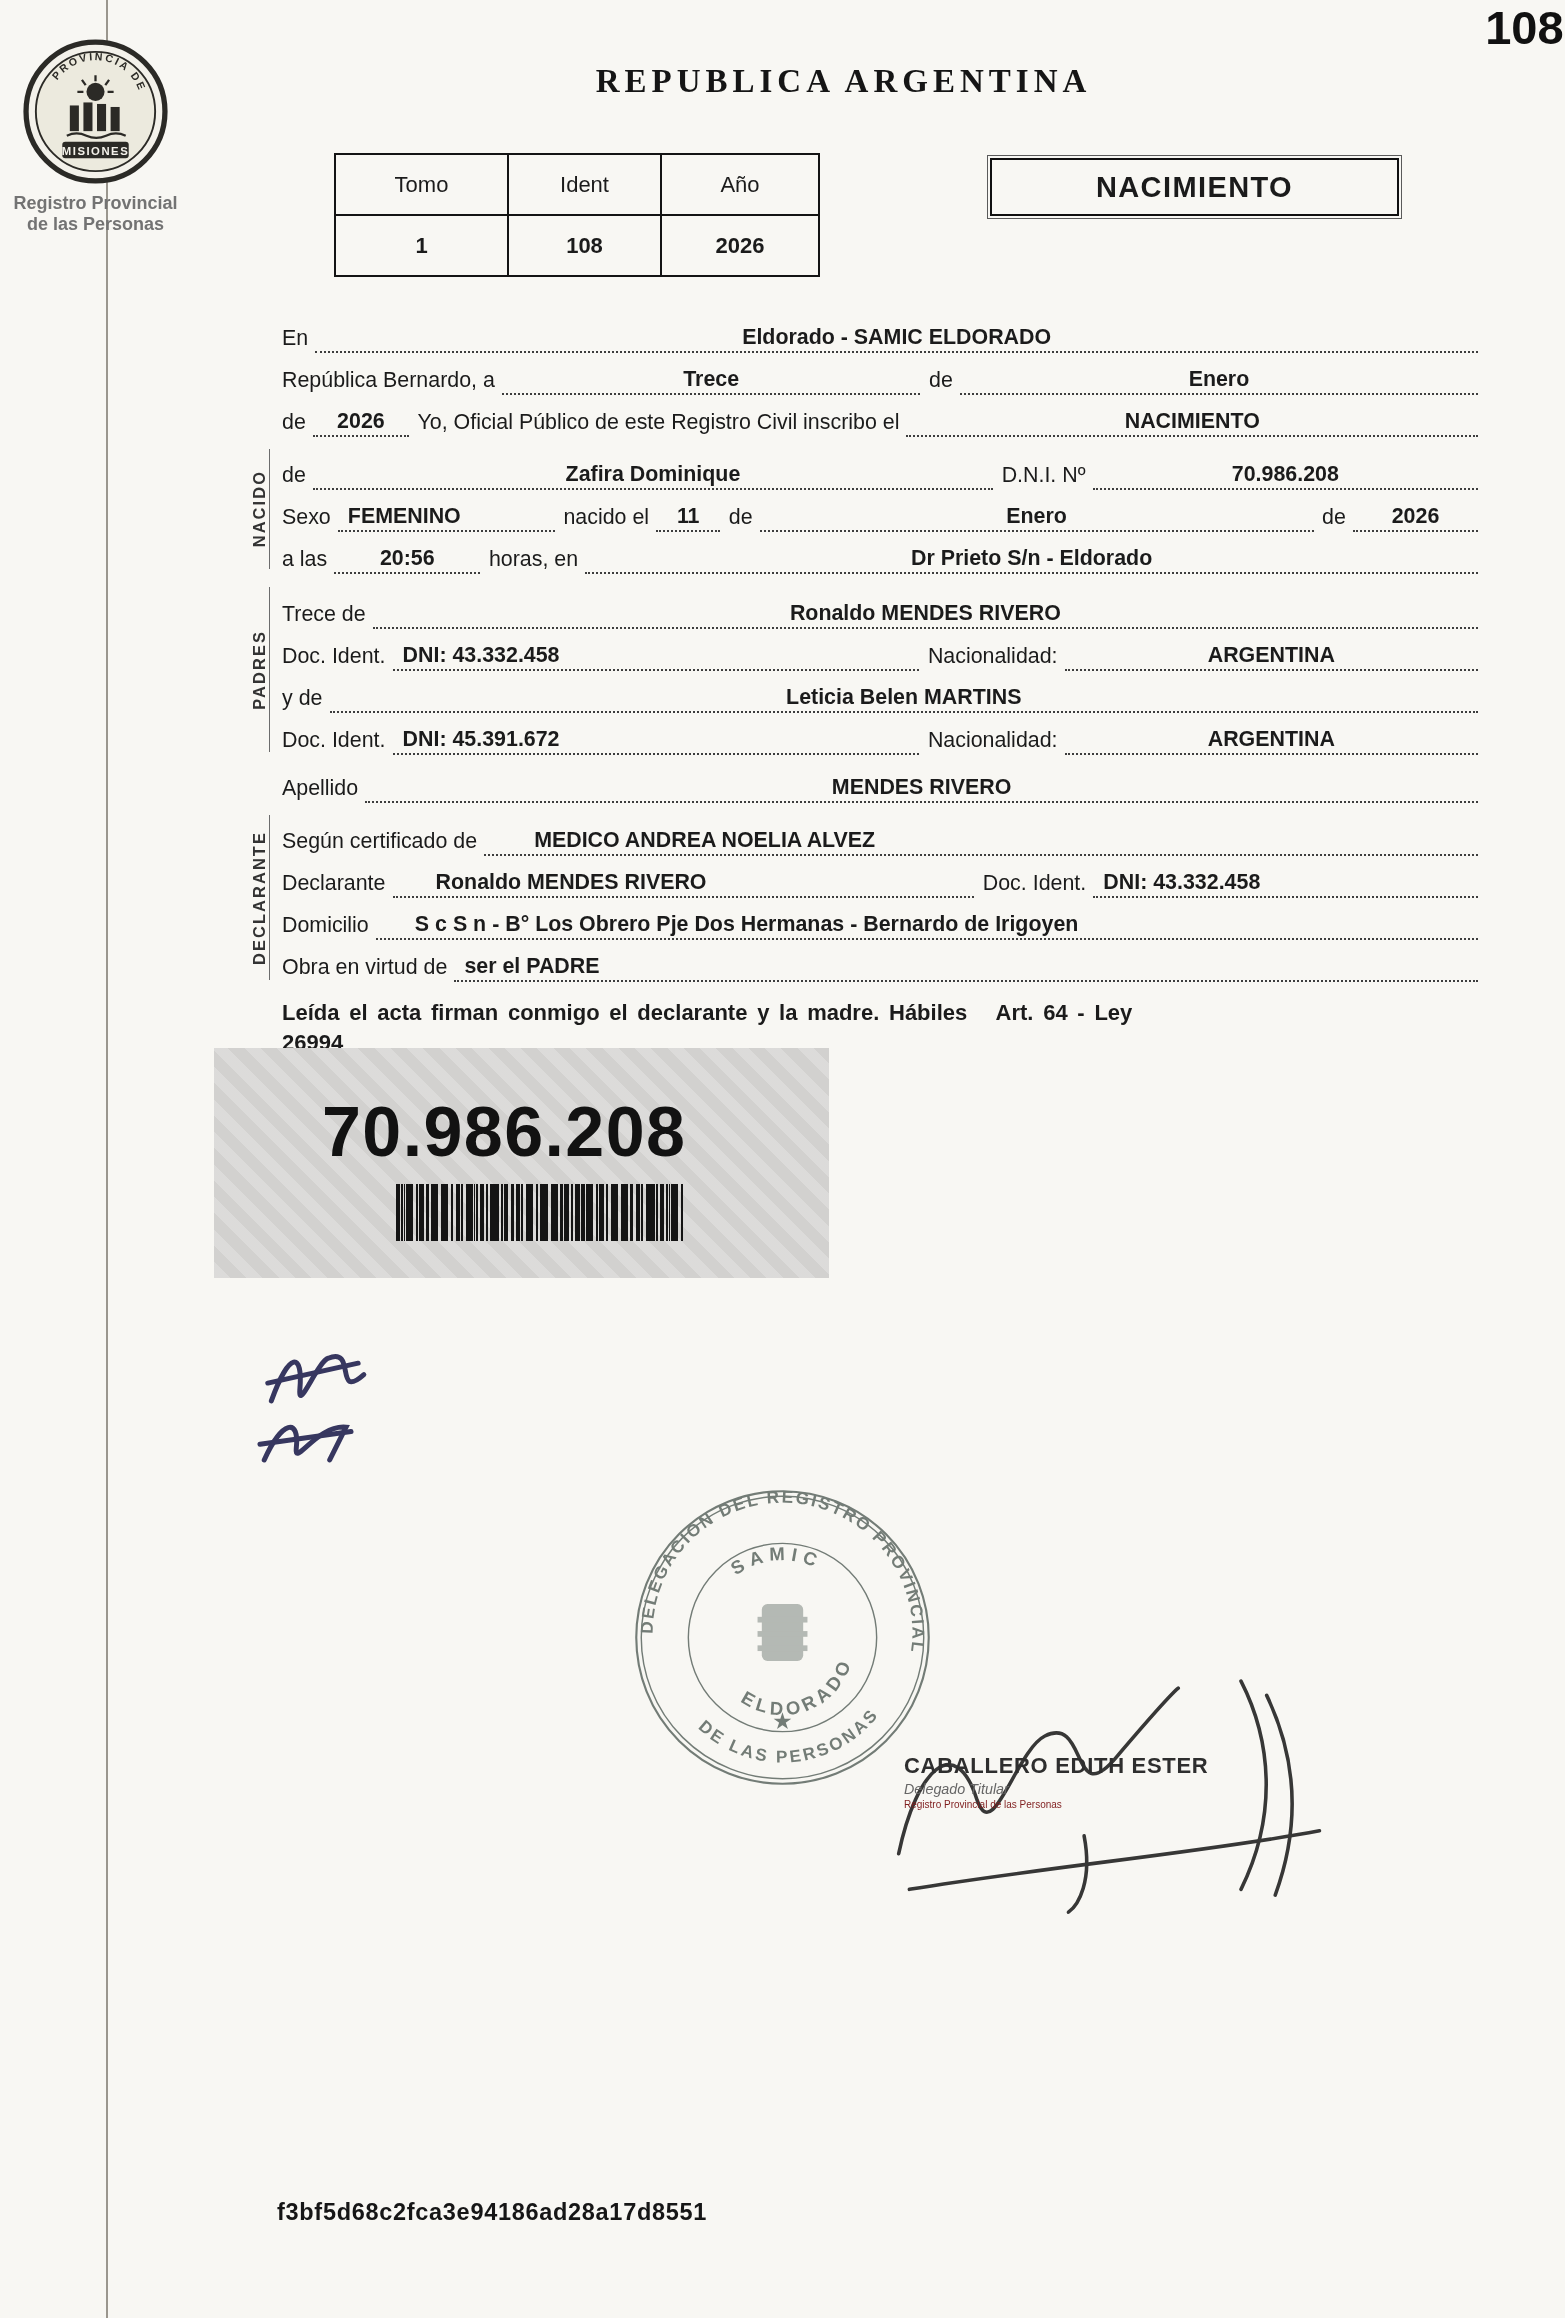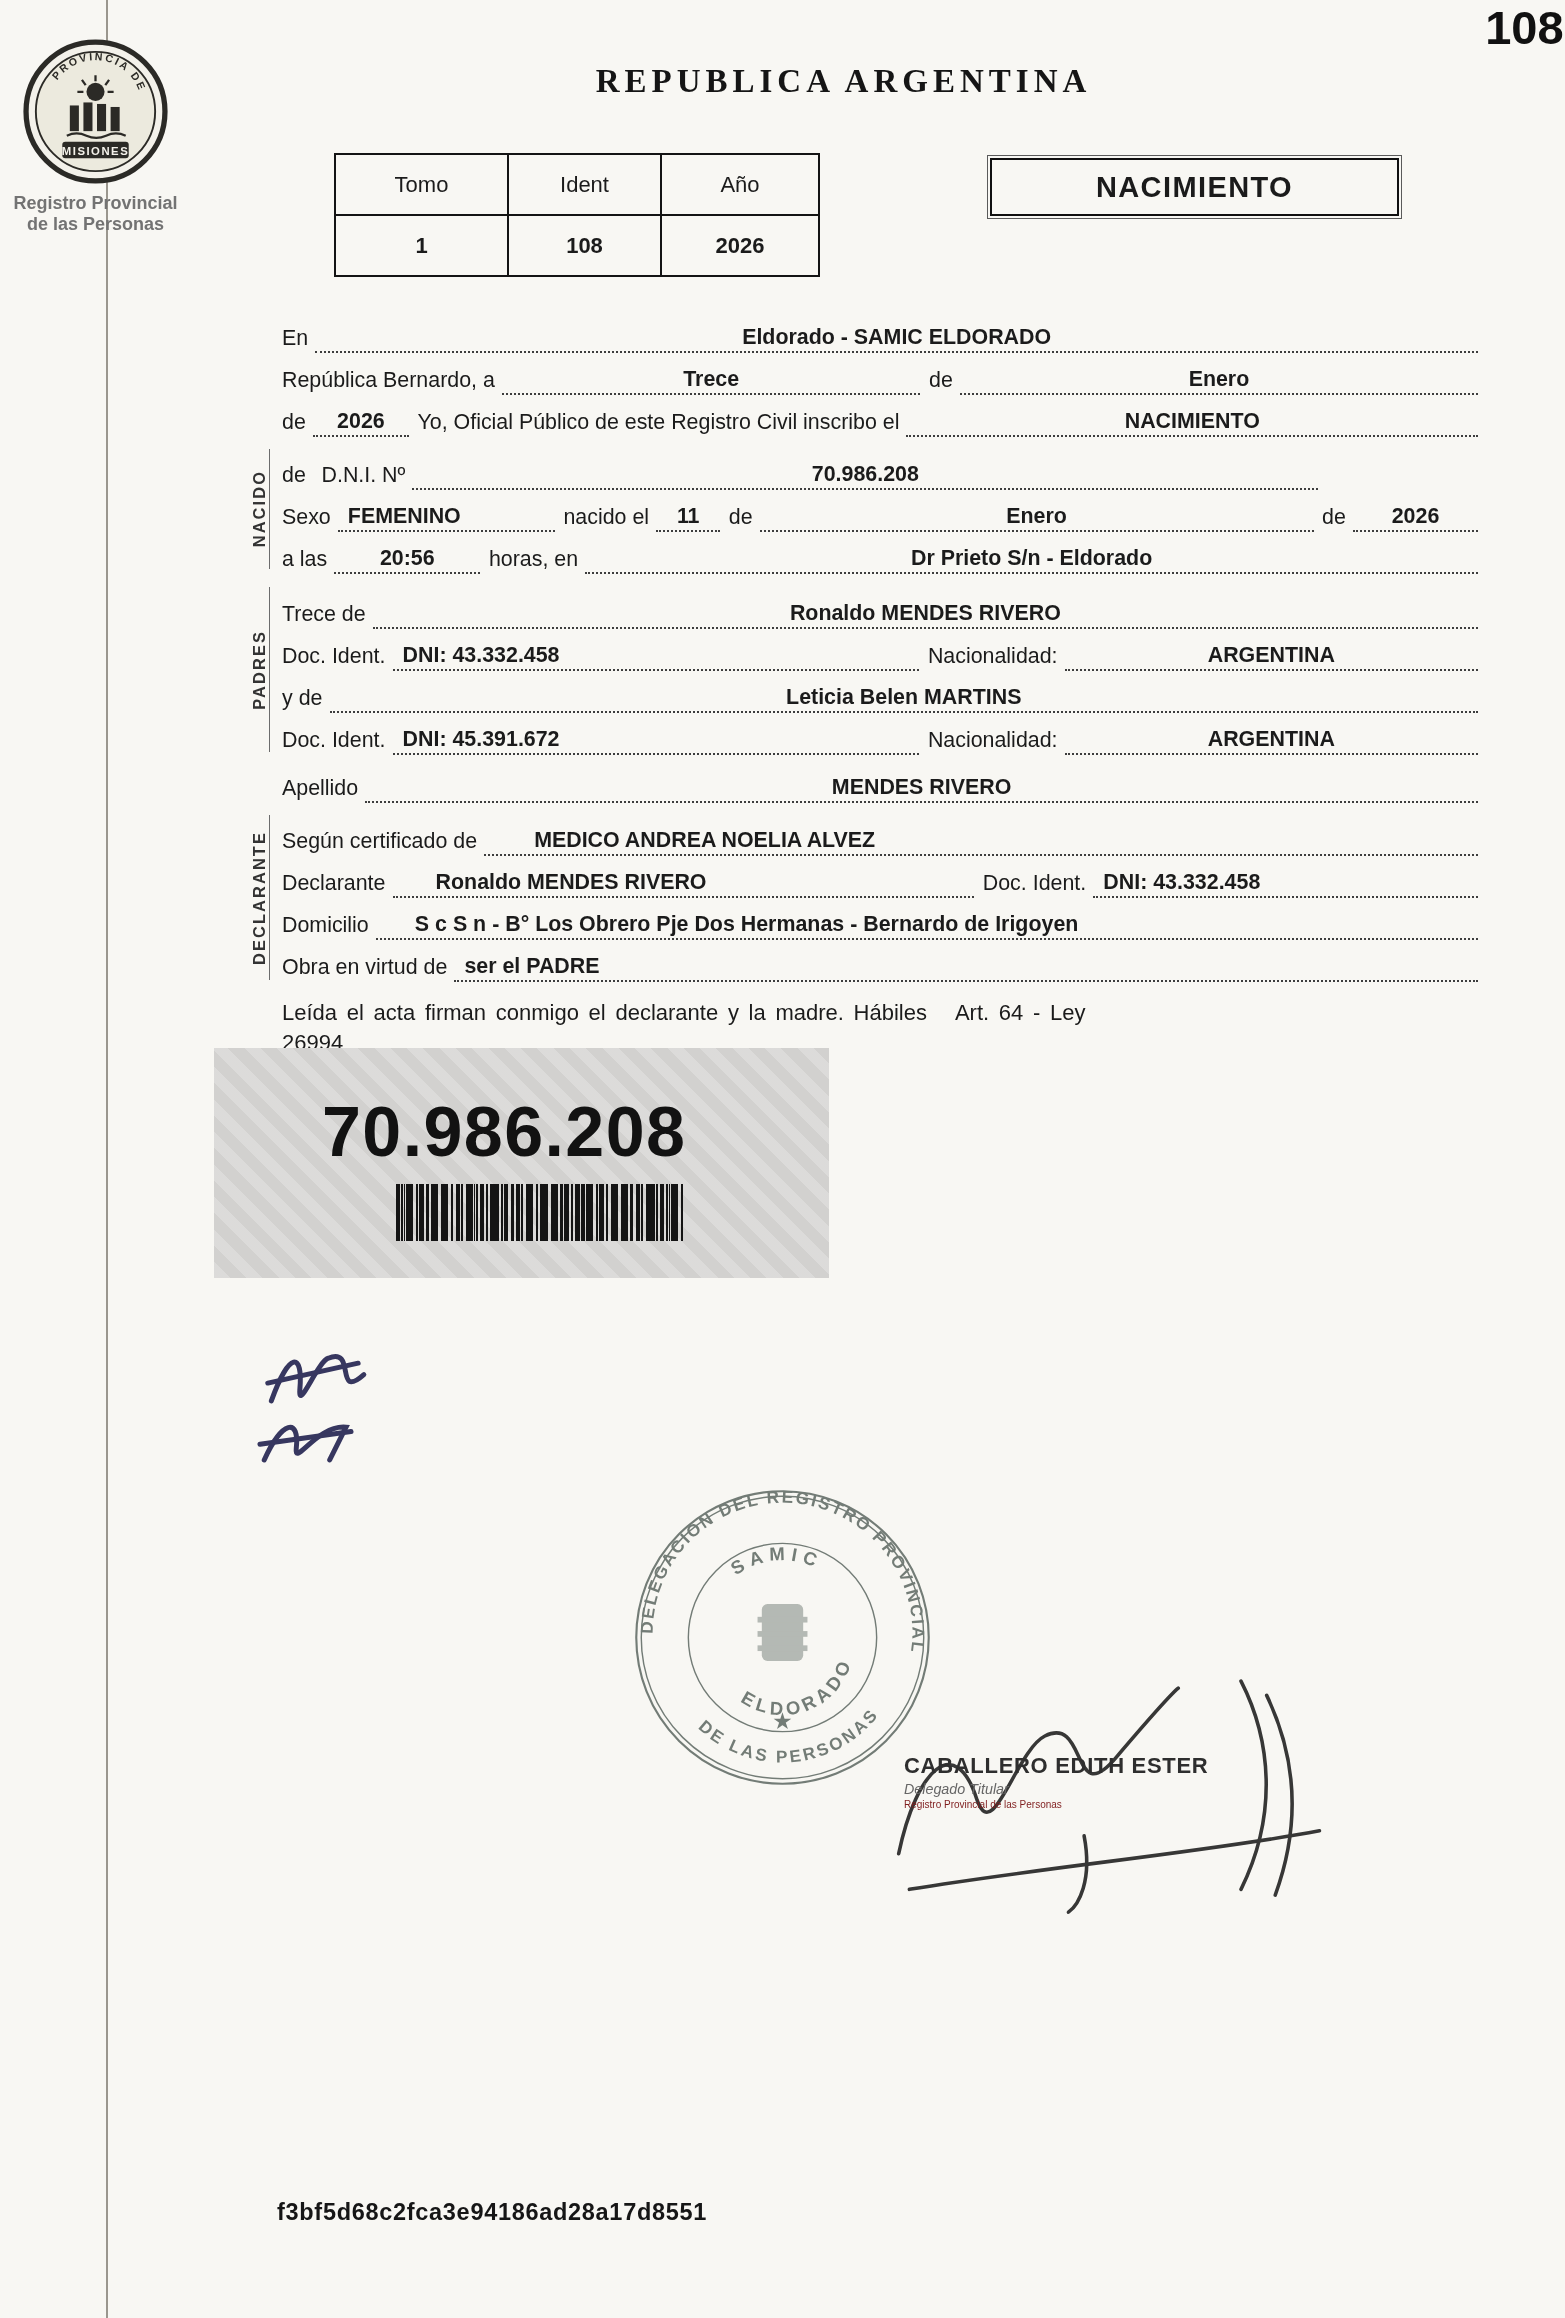--- a/index.html
+++ b/index.html
@@ -39,21 +39,21 @@
   .fl{display:flex;align-items:flex-end;height:42px;font-size:21.4px;white-space:nowrap;}
   .lbl{padding:0 7.1px 2.1px 0;}
   .lbl.mid{padding:0 7.1px 2.1px 8.6px;}
   .dots{
     border-bottom:2.1px dotted #3d3d3d;text-align:center;font-weight:700;
     padding-bottom:1.4px;min-width:28.5px;overflow:visible;
   }
   .dots.l{text-align:left;padding-left:10px;}
   .f1{flex:1}
   .mt1{margin-top:11.4px}.mt2{margin-top:13px}.mt3{margin-top:5.7px}
-  .note{font-size:22px;font-weight:400;word-spacing:3.6px;margin-top:15.7px;line-height:30px;}
+  .note{font-size:22px;font-weight:700;word-spacing:3.6px;margin-top:15.7px;line-height:30px;}
   
   .side{
     position:absolute;left:230px;width:39px;display:flex;align-items:center;justify-content:flex-end;
     border-right:1.4px solid #6c6c6c;
   }
   .side span{
     writing-mode:vertical-rl;transform:rotate(180deg);
     font-size:16.4px;font-weight:600;letter-spacing:2.1px;color:#333;padding-right:2.9px;
   }
   
@@ -166,20 +166,21 @@
 
     <div class="fl">
       <span class="lbl">de</span>
       <span class="dots" style="width:96px">2026</span>
       <span class="lbl mid">Yo, Oficial Público de este Registro Civil inscribo el</span>
       <span class="dots f1">NACIMIENTO</span>
     </div>
 
     <div class="fl mt1">
       <span class="lbl">de</span>
+      <span class="dots" style="flex:1.5">Zafira Dominique</span>
       <span class="lbl mid">D.N.I. Nº</span>
       <span class="dots" style="flex:0.85">70.986.208</span>
     </div>
 
     <div class="fl">
       <span class="lbl">Sexo</span>
       <span class="dots l" style="width:207px">FEMENINO</span>
       <span class="lbl mid">nacido el</span>
       <span class="dots" style="width:64px">11</span>
       <span class="lbl mid">de</span>

